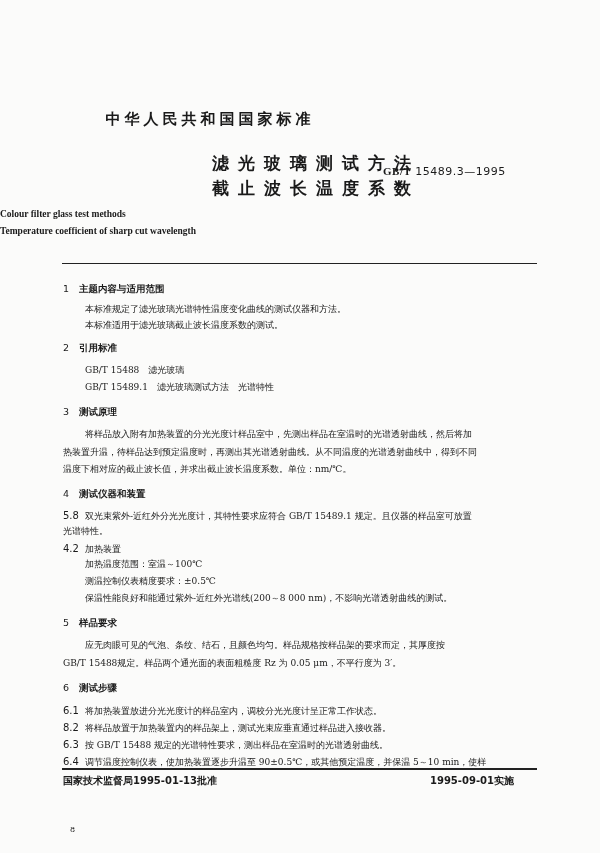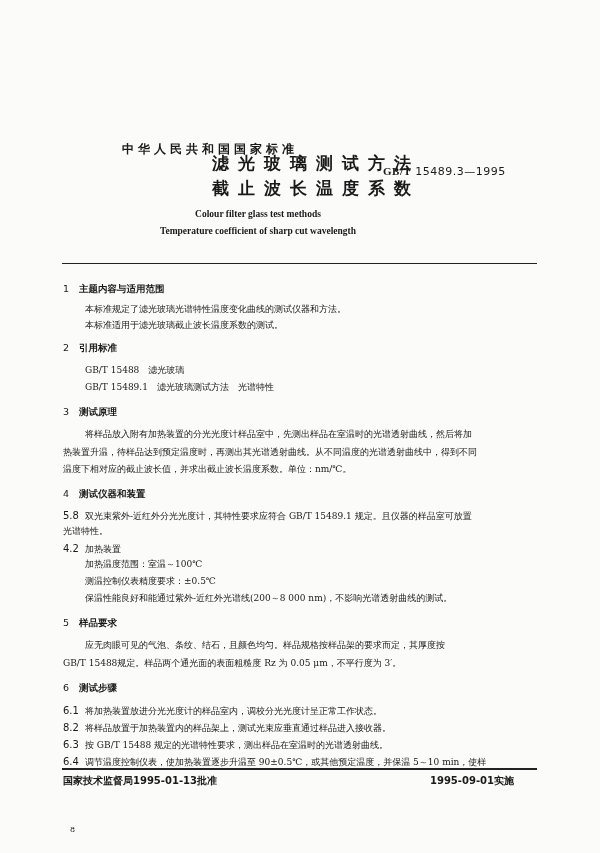--- a/index.html
+++ b/index.html
@@ -5,29 +5,29 @@
   html, body { margin: 0; padding: 0; }
   body {
     width: 600px; height: 853px; overflow: hidden;
     background: #fbfbfa;
     font-family: "DejaVu Serif", serif;
     color: #1a1a1a;
     position: relative;
   }
   .abs { position: absolute; }
   .hdr-nat { left: 0; width: 420px; top: 110px; text-align: center;
-    font-family: "DejaVu Sans", sans-serif; font-weight: bold; font-size: 12px; letter-spacing: 4px; margin-top: 31px; }
+    font-family: "DejaVu Sans", sans-serif; font-weight: bold; font-size: 15px; letter-spacing: 4px; }
   .title { left: 0; width: 420px; text-align: right;
     font-family: "DejaVu Sans", sans-serif; font-weight: bold; font-size: 17px; letter-spacing: 9px; }
   .title.l1 { top: 152px; }
   .title.l2 { top: 177px; }
   .std-no { left: 383px; top: 165px; font-family: "DejaVu Sans", sans-serif; font-size: 11px; letter-spacing: 0.5px; }
   .std-no b { font-family: "Liberation Serif", serif; font-weight: bold; }
-  .en { left: 0; width: 420px; text-align: center;
-    font-family: "Liberation Serif", serif; font-weight: bold; font-size: 9.5px; padding-left: 48px; }
+  .en { left: 0; width: 420px; text-align: left;
+    font-family: "Liberation Serif", serif; font-weight: bold; font-size: 9.5px; }
   .en.l1 { top: 209px; }
   .en.l2 { top: 226px; }
   .rule { left: 62px; width: 475px; height: 1px; background: #222; }
   .rule.top { top: 263px; }
   .rule.bot { top: 768px; height: 2px; }
   .sec { left: 63px; font-family: "DejaVu Sans", sans-serif; font-weight: bold; font-size: 9.5px; }
   .sec .num { display: inline-block; width: 16px; font-weight: normal; }
   .p { font-size: 9px; line-height: 15.5px; white-space: nowrap; }
   .ind1 { left: 85px; }
   .ind0 { left: 63px; }

